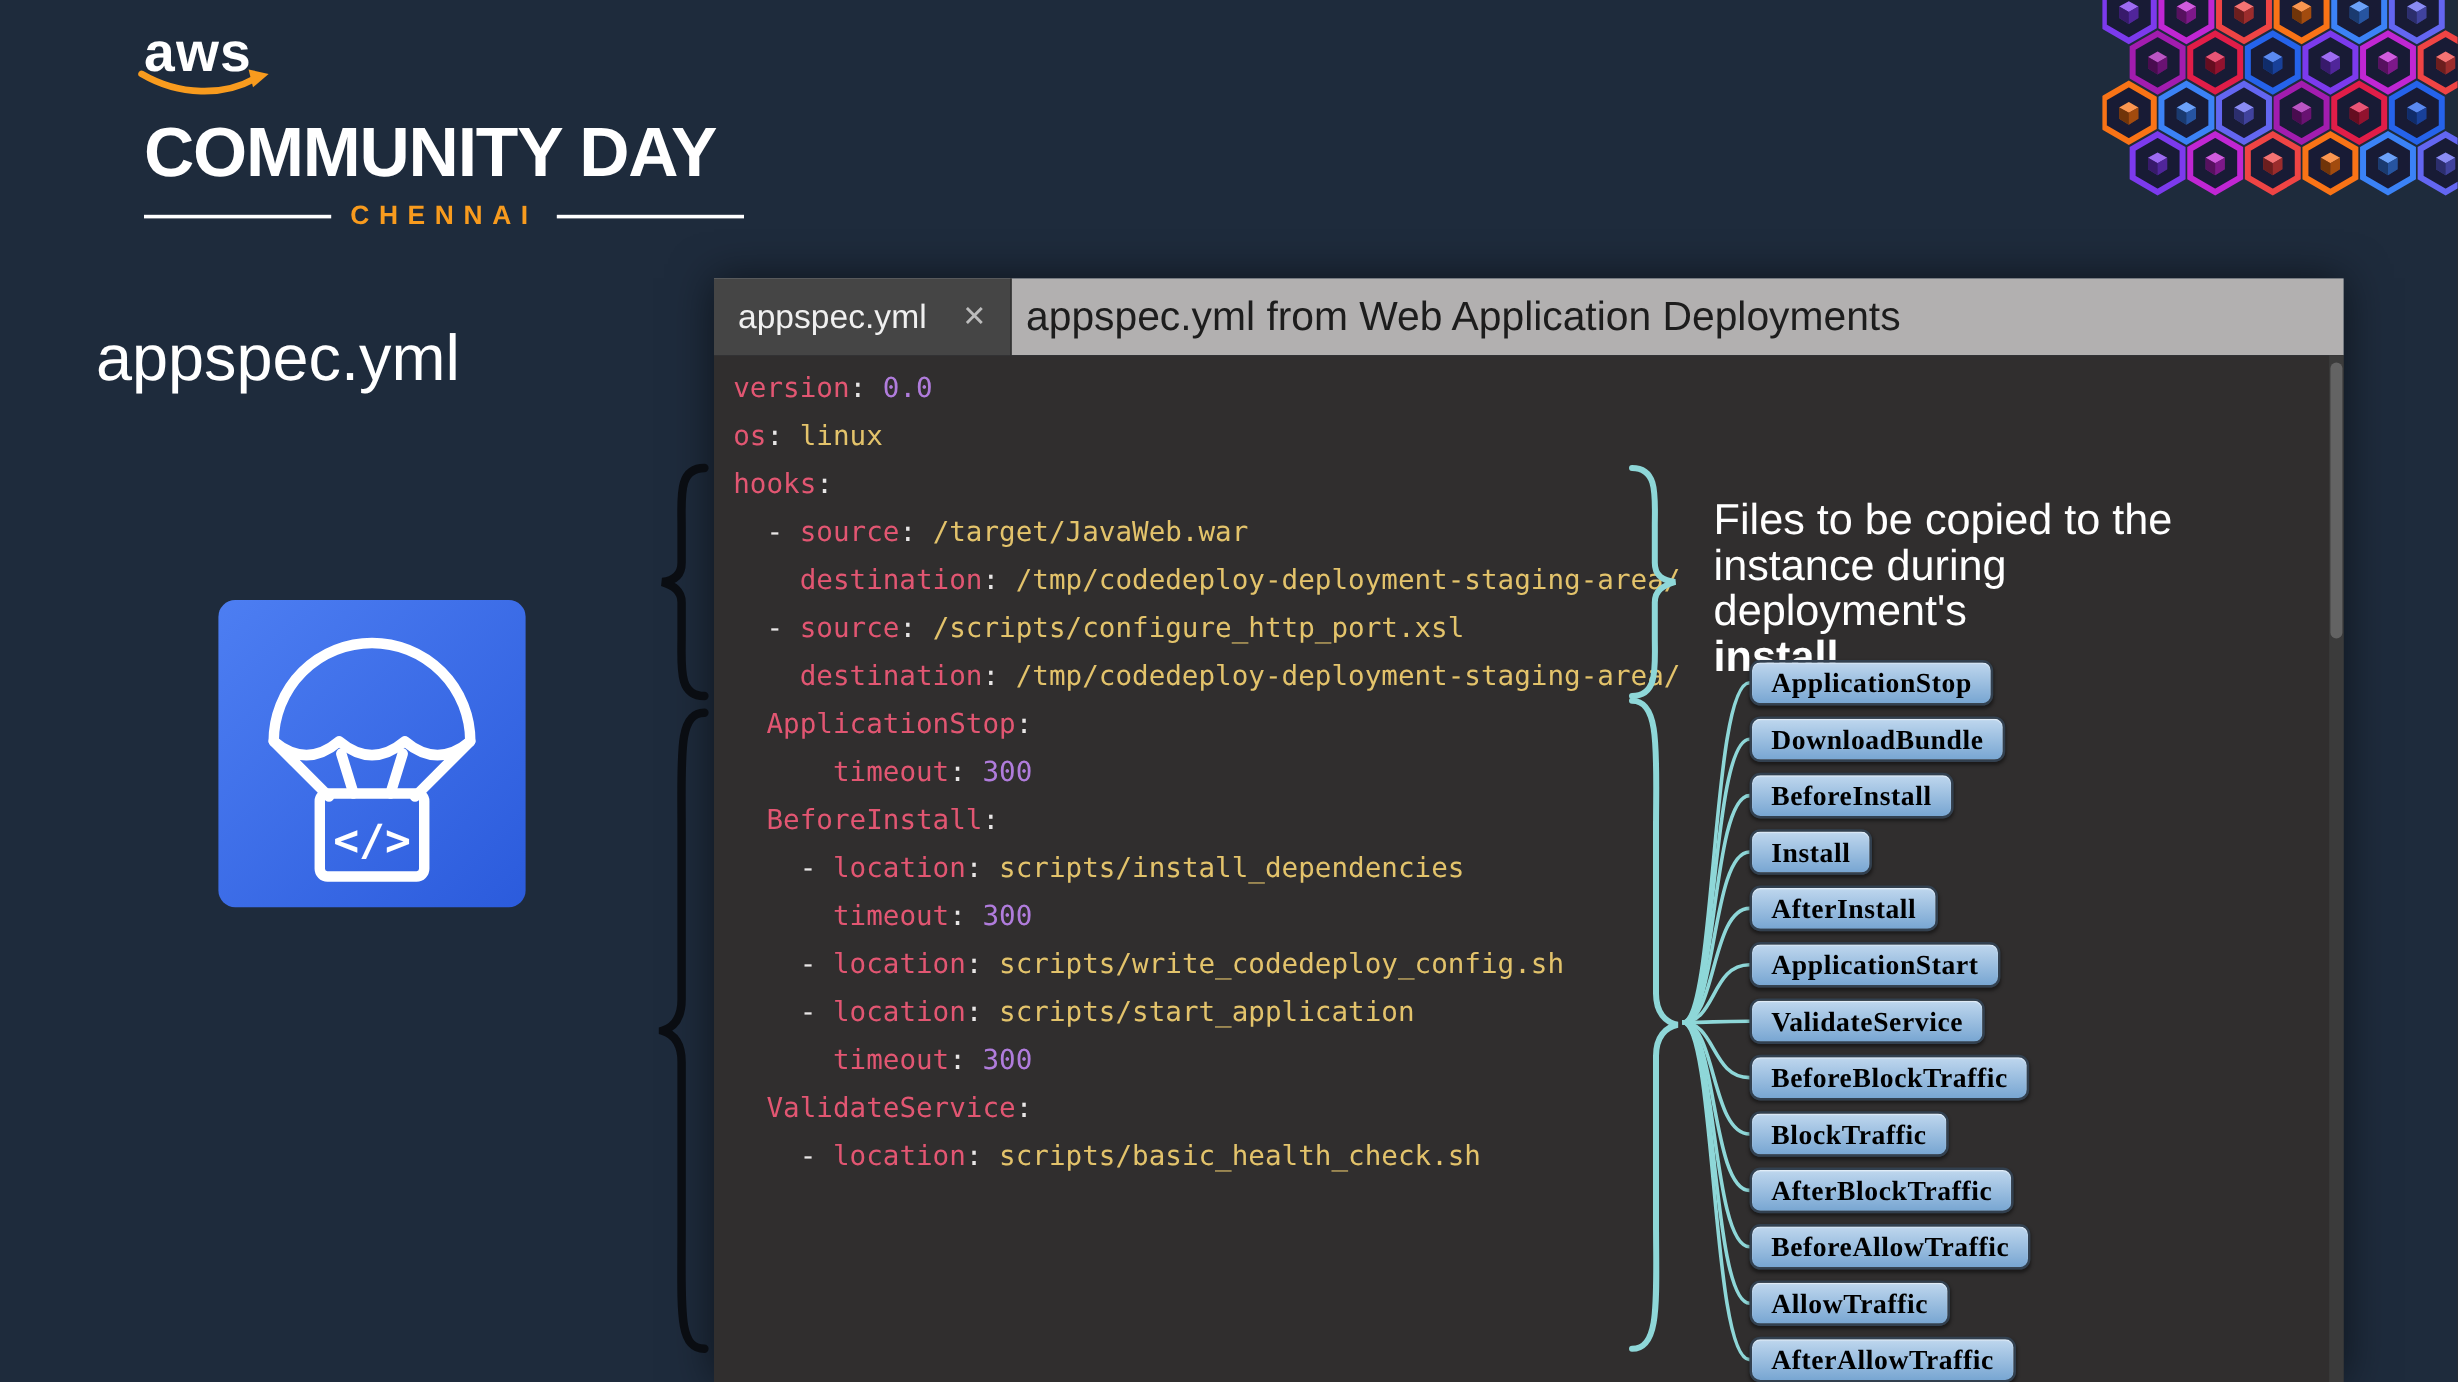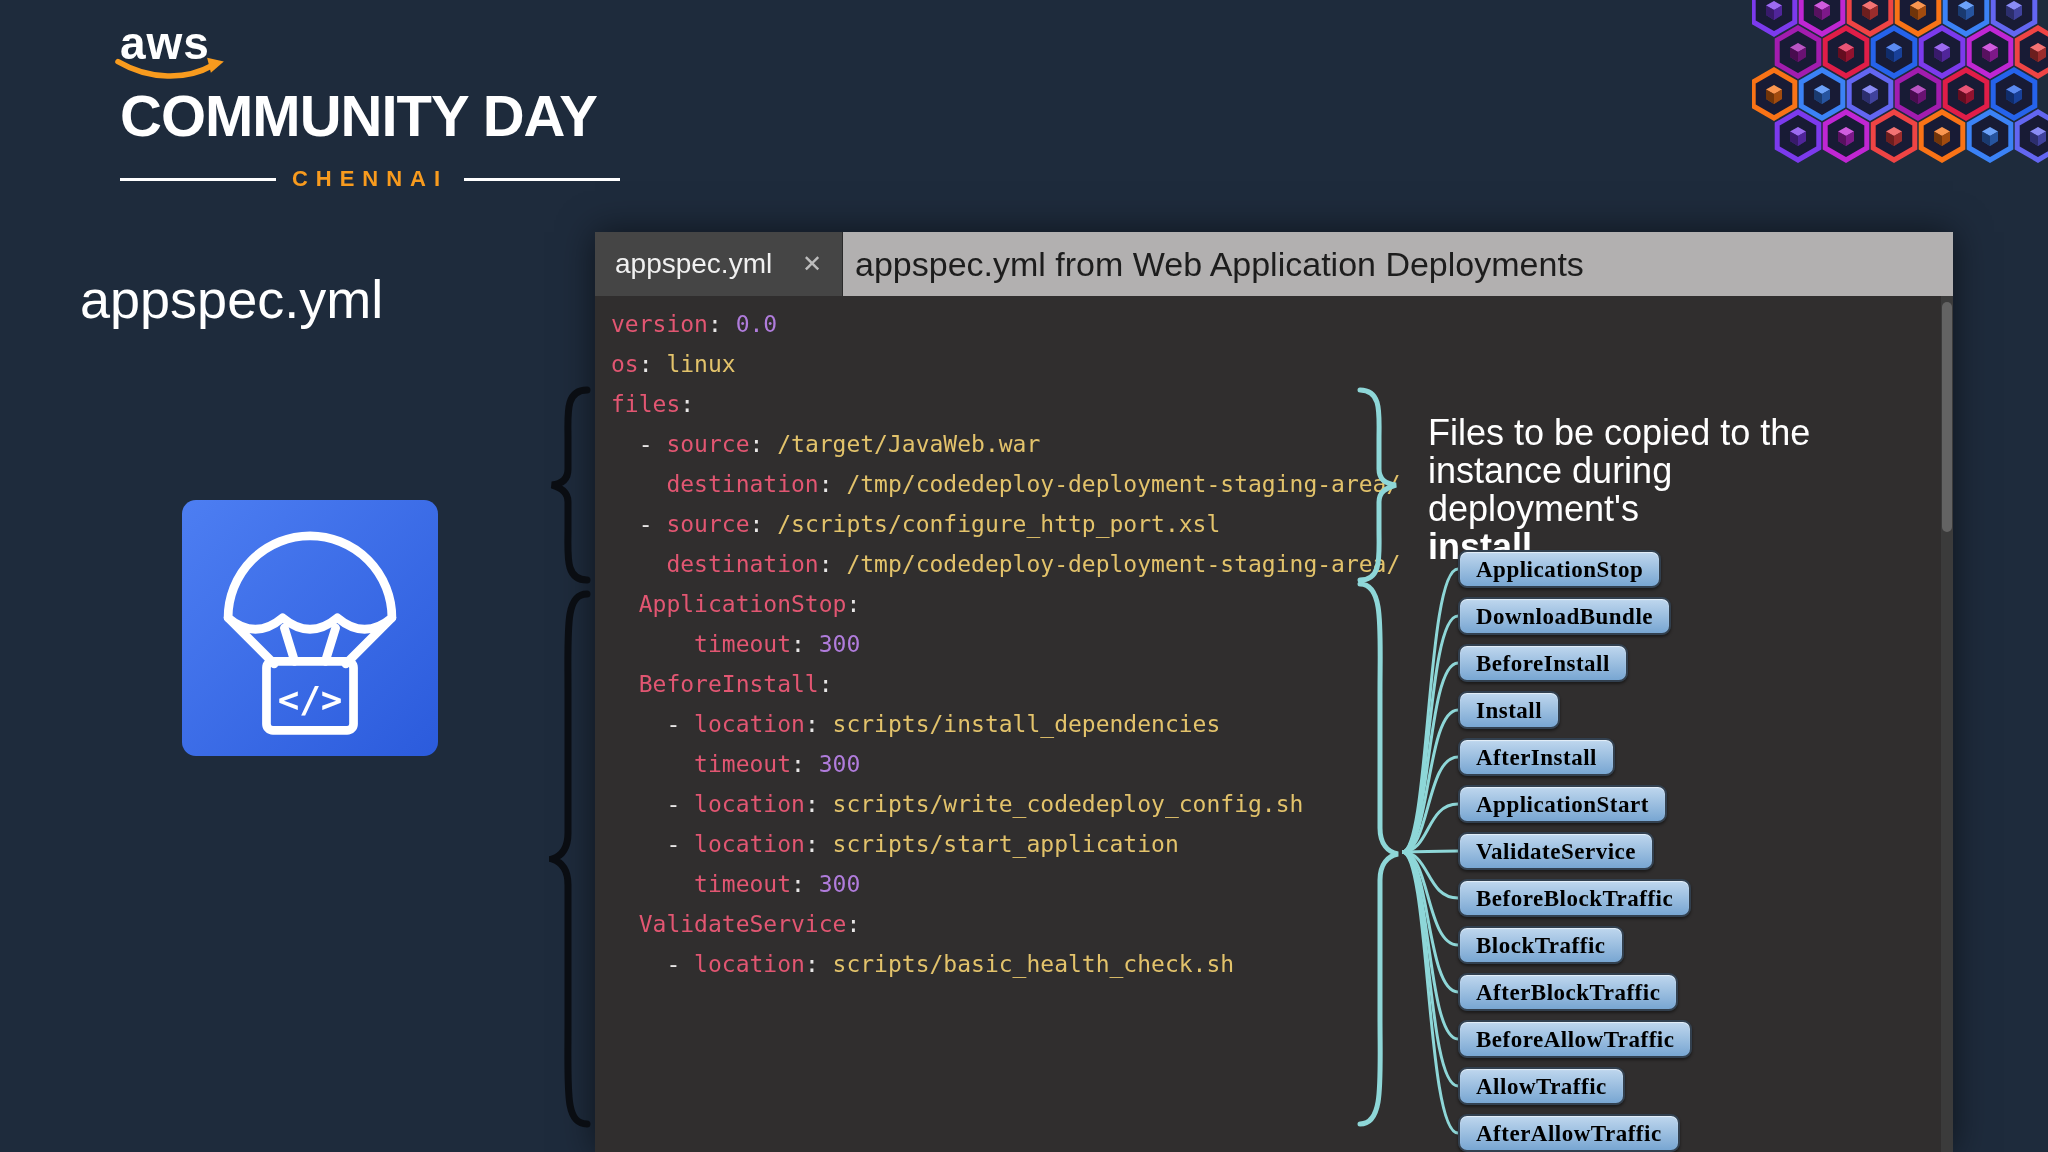--- a/index.html
+++ b/index.html
@@ -9,22 +9,22 @@
   }
   *{box-sizing:border-box;margin:0;padding:0}
   html,body{width:2048px;height:1152px;overflow:hidden}
   body{background:#1e2b3c;font-family:"Liberation Sans",sans-serif;position:relative}
 
   
   .brand{position:absolute;left:120px;top:16px;width:500px;text-align:left;color:#fff}
   .aws-mark{position:relative;display:inline-block}
   .aws-word{font-size:46px;font-weight:bold;letter-spacing:1px;color:#fff}
   .aws-smile{position:absolute;left:-6px;bottom:-12px;width:112px;height:26px}
-  .cd-title{font-size:58px;font-weight:800;letter-spacing:-1px;margin-top:12px;color:#fff;white-space:nowrap}
-  .chennai-row{display:flex;align-items:center;gap:16px;margin-top:17px}
+  .cd-title{font-size:58px;font-weight:800;letter-spacing:-1px;margin-top:24px;color:#fff;white-space:nowrap}
+  .chennai-row{display:flex;align-items:center;gap:16px;margin-top:6px}
   .chennai-row .rule{flex:1;height:3px;background:#fff}
   .chennai{color:#f89b1e;font-size:22px;font-weight:bold;letter-spacing:8px}
 
   
   .hex-art{position:absolute;left:1752px;top:0px;width:300px;height:180px}
 
   
   .slide-title{position:absolute;left:80px;top:268px;font-size:54px;color:#fff;font-weight:400}
   .cd-icon{position:absolute;left:182px;top:500px;width:256px;height:256px;border-radius:14px;
     background:linear-gradient(135deg,#4d7ef2,#2b5bdc);display:flex;align-items:center;justify-content:center}
@@ -269,21 +269,21 @@
     <div class="tab">
       <span>appspec.yml</span>
       <span class="tab-close">✕</span>
     </div>
     <div class="editor-title">appspec.yml from Web Application Deployments</div>
   </div>
   <div class="code-area">
     <div class="code-content">
         <div class="code-line"><span class="tok-key">version</span><span class="tok-p">: </span><span class="tok-num">0.0</span></div>
         <div class="code-line"><span class="tok-key">os</span><span class="tok-p">: </span><span class="tok-str">linux</span></div>
-        <div class="code-line"><span class="tok-key">files</span><span class="tok-p">:</span></div>
+        <div class="code-line"><span class="tok-key">hooks</span><span class="tok-p">:</span></div>
         <div class="code-line"><span class="tok-p">  - </span><span class="tok-key">source</span><span class="tok-p">: </span><span class="tok-str">/target/JavaWeb.war</span></div>
         <div class="code-line"><span class="tok-p">    </span><span class="tok-key">destination</span><span class="tok-p">: </span><span class="tok-str">/tmp/codedeploy-deployment-staging-area/</span></div>
         <div class="code-line"><span class="tok-p">  - </span><span class="tok-key">source</span><span class="tok-p">: </span><span class="tok-str">/scripts/configure_http_port.xsl</span></div>
         <div class="code-line"><span class="tok-p">    </span><span class="tok-key">destination</span><span class="tok-p">: </span><span class="tok-str">/tmp/codedeploy-deployment-staging-area/</span></div>
         <div class="code-line"><span class="tok-p">  </span><span class="tok-key">ApplicationStop</span><span class="tok-p">:</span></div>
         <div class="code-line"><span class="tok-p">      </span><span class="tok-key">timeout</span><span class="tok-p">: </span><span class="tok-num">300</span></div>
         <div class="code-line"><span class="tok-p">  </span><span class="tok-key">BeforeInstall</span><span class="tok-p">:</span></div>
         <div class="code-line"><span class="tok-p">    - </span><span class="tok-key">location</span><span class="tok-p">: </span><span class="tok-str">scripts/install_dependencies</span></div>
         <div class="code-line"><span class="tok-p">      </span><span class="tok-key">timeout</span><span class="tok-p">: </span><span class="tok-num">300</span></div>
         <div class="code-line"><span class="tok-p">    - </span><span class="tok-key">location</span><span class="tok-p">: </span><span class="tok-str">scripts/write_codedeploy_config.sh</span></div>

